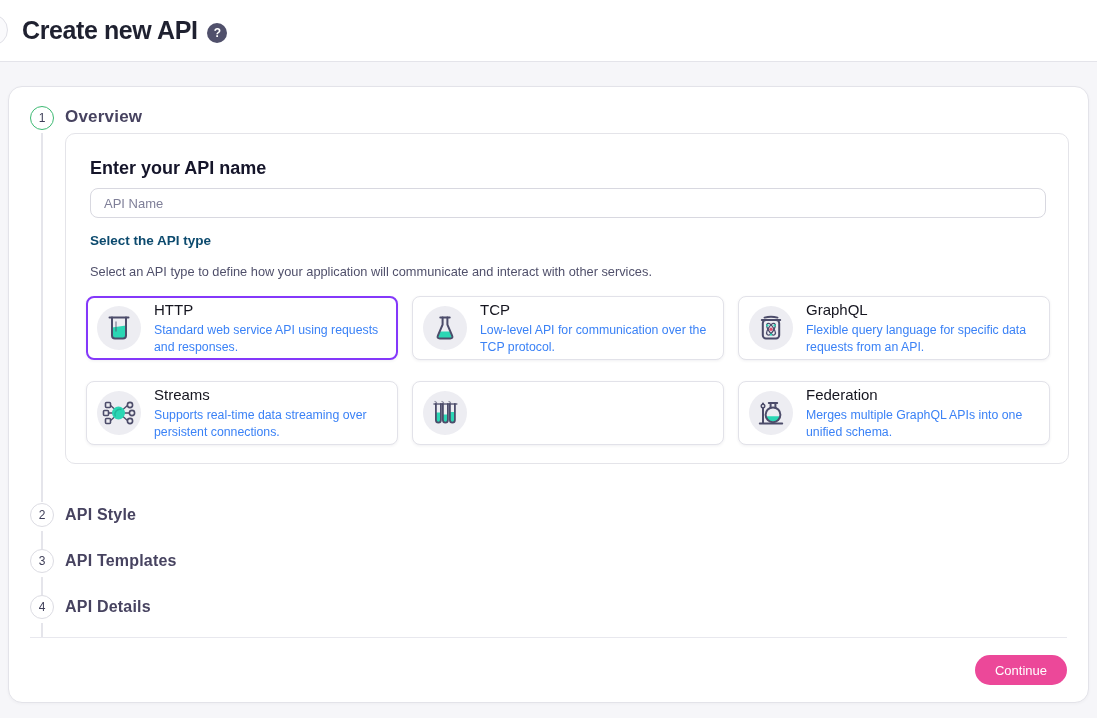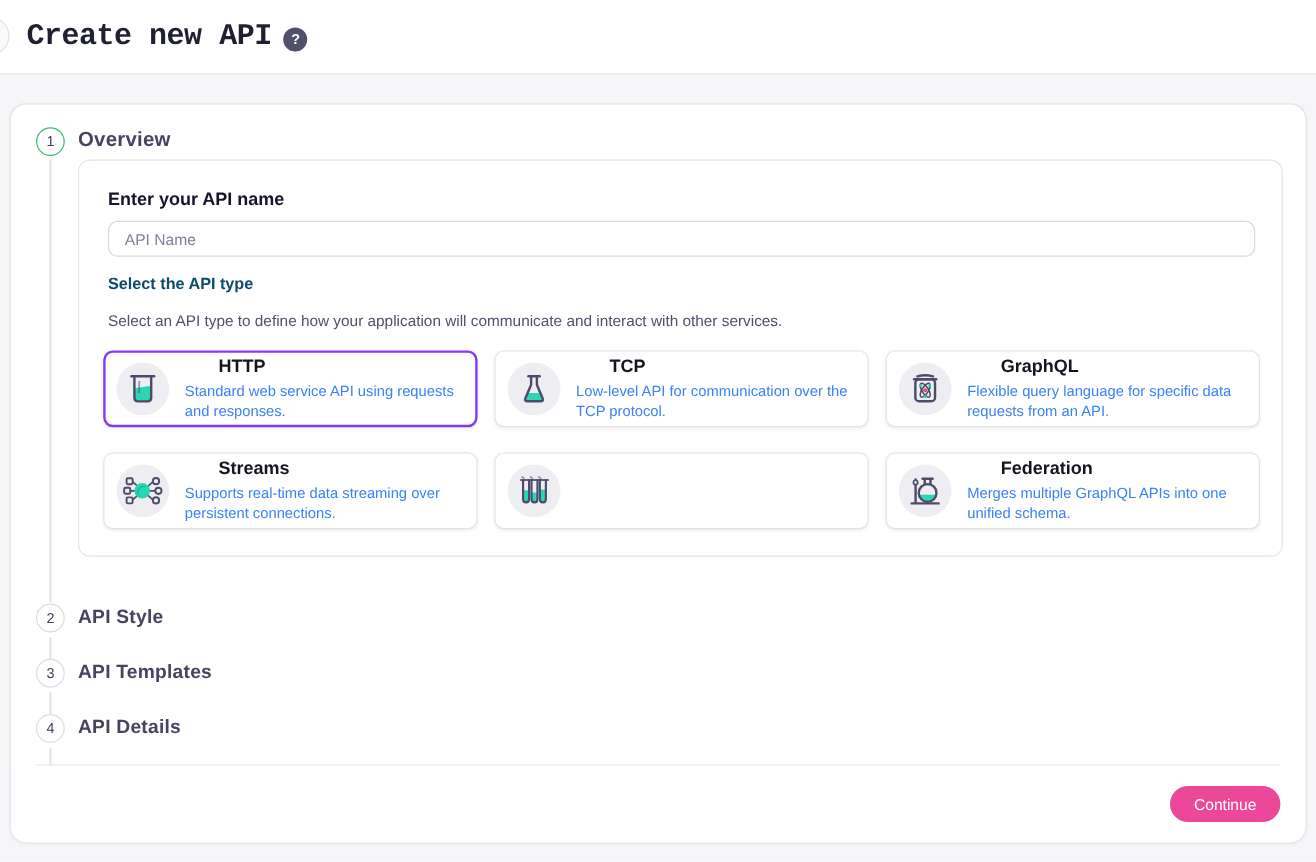--- a/index.html
+++ b/index.html
@@ -14,21 +14,21 @@
   
   .header {
     position:absolute; top:0; left:0; width:1097px; height:62px;
     background:#FFFFFF; border-bottom:1px solid #E4E4EA;
     display:flex; align-items:center; padding-left:22px; z-index:3;
   }
   .edge-circle {
     position:absolute; left:-24px; top:14px; width:32px; height:32px;
     border-radius:50%; background:#FAFAFC; border:1px solid #E0E0E7;
   }
-  .page-title { font-size:25px; font-weight:bold; color:#1F2130; letter-spacing:-0.4px;font-family:Liberation Mono, monospace; }
+  .page-title { font-size:25px; font-weight:bold; color:#1F2130; letter-spacing:-0.4px; }
   .help-badge {
     width:20px; height:20px; border-radius:50%; background:#50506B; color:#FFFFFF;
     font-size:12px; font-weight:bold; display:flex; align-items:center; justify-content:center;
     margin-left:10px; margin-top:4px; cursor:pointer;
   }
   
   .main-card {
     position:absolute; left:8px; top:86px; width:1081px; height:617px;
     background:#FFFFFF; border:1px solid #E3E3E9; border-radius:14px;
     box-shadow:0 1px 3px rgba(40,40,70,0.04);
@@ -43,21 +43,21 @@
     position:absolute; left:56px; font-size:16px; font-weight:bold;
     color:#474360; letter-spacing:0.2px; cursor:pointer;
   }
   .connector { position:absolute; left:32px; width:2px; background:#E5E5EB; }
   
   .panel {
     position:absolute; left:56px; top:46px; width:1004px; height:331px;
     border:1px solid #E4E4E9; border-radius:10px; background:#FFFFFF;
     padding:24px;
   }
-  .field-label { font-size:15px; font-weight:bold; color:#15152A; }
+  .field-label { font-size:18px; font-weight:bold; color:#15152A; }
   .api-name-input {
     margin-top:9px; width:956px; height:30px;
     border:1px solid #D8D8E0; border-radius:8px;
     padding:0 13px; font-size:13px; color:#2A2A3E; outline:none;
     font-family:"Liberation Sans", sans-serif;
   }
   .api-name-input::placeholder { color:#7F7F98; }
   .section-label { margin-top:15px; font-size:13.5px; font-weight:bold; color:#0c4a6e; }
   .section-desc { margin-top:16px; font-size:12.8px; color:#50506B; }
   .type-grid {
@@ -67,21 +67,21 @@
   .type-card {
     height:64px; background:#FFFFFF; border:1px solid #E2E2E9; border-radius:8px;
     display:flex; align-items:center; padding:0 12px 0 10px;
     box-shadow:0 1px 3px rgba(40,40,70,0.07); cursor:pointer;
   }
   .type-card.selected { border:2px solid #8438FA; padding:0 11px 0 9px; }
   .type-icon {
     width:44px; height:44px; border-radius:50%; background:#EDEDF2; flex:none;
     display:flex; align-items:center; justify-content:center; margin-right:13px;
   }
-  .type-title { font-size:15px; font-weight:bold; color:#15151F; line-height:1.2;margin-left:28px; }
+  .type-title { font-size:15px; font-weight:normal; color:#15151F; line-height:1.2; }
   .type-desc { font-size:12.3px; color:#3b82f6; line-height:1.38; margin-top:3px; max-width:238px; }
   
   .footer-divider { position:absolute; left:21px; right:21px; top:550px; height:1px; background:#E8E8EE; }
   .continue-btn {
     position:absolute; right:21px; top:568px; height:30px; padding:0 20px;
     background:#ec4899; color:#FFFFFF; border:none; border-radius:16px;
     font-size:13px; font-family:"Liberation Sans", sans-serif; cursor:pointer;
   }
   svg { display:block; }
 </style>

